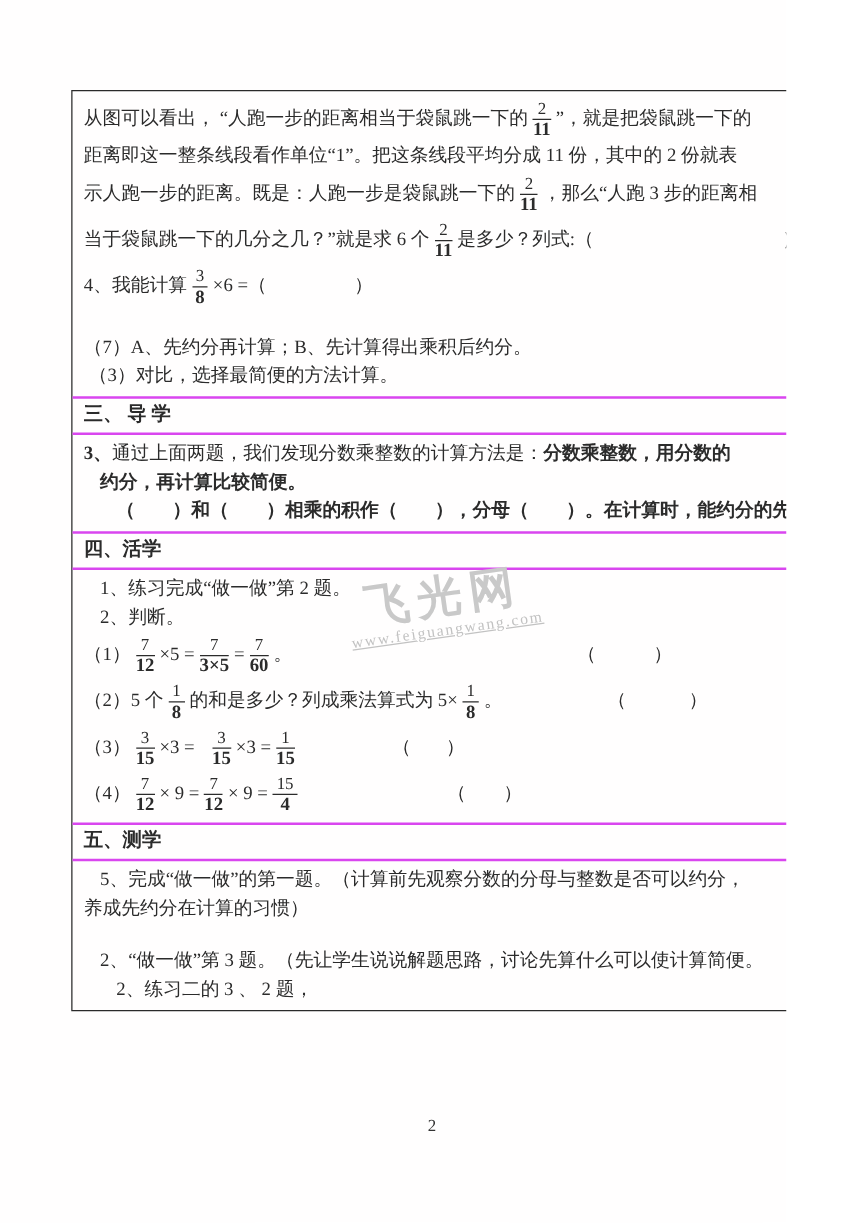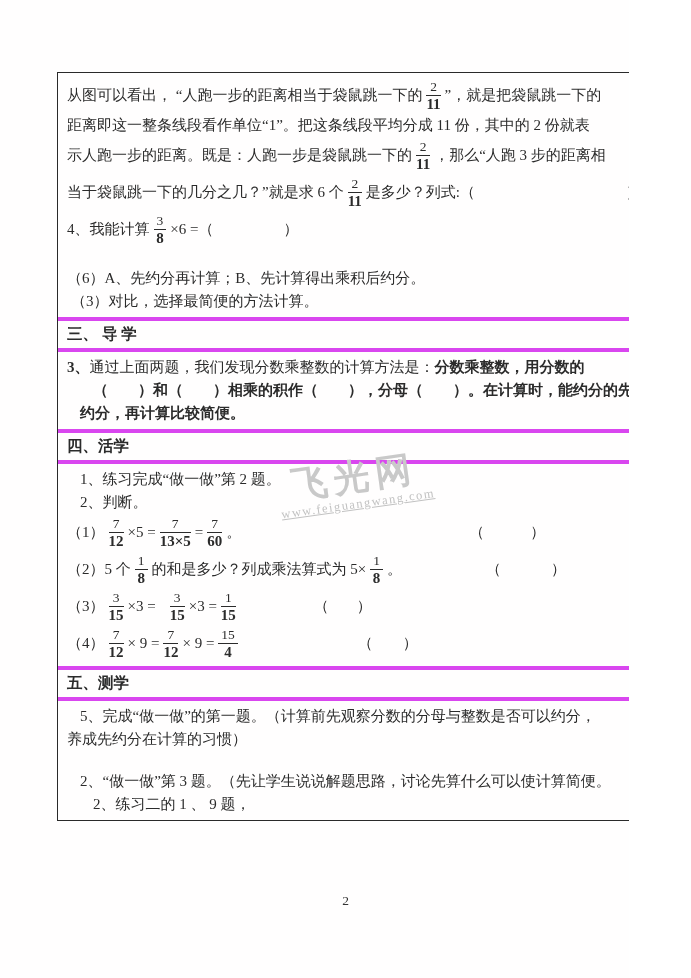--- a/index.html
+++ b/index.html
@@ -1,21 +1,21 @@
 <!DOCTYPE html>
 <html><head>
 <meta charset="utf-8">
 <style>
   html,body{margin:0;padding:0;background:#ffffff;}
   .page{position:relative;width:629px;height:978px;background:#fffefe;overflow:hidden;
         font-family:"Liberation Serif","DejaVu Serif",serif;color:#2b2b2b;}
   .lesson-table{position:absolute;left:57px;top:72px;width:591px;border:1px solid #2a2a2a;
         background:transparent;}
   .row{padding:4px 8px 4px 9px;font-size:15px;line-height:23px;}
-  .row + .row{border-top:4px solid #d946ef;}
+  .row + .row{border-top:2px solid #d946ef;}
   .row.heading{font-weight:bold;font-size:15.5px;padding:2px 8px 3px 9px;line-height:22px;}
   .line{display:flex;align-items:center;min-height:23px;white-space:nowrap;}
   .line.tall{min-height:37px;}
   .line.blank{min-height:19px;}
   .b{font-weight:bold;}
   .gap{display:inline-block;height:1px;}
   .frac{display:inline-block;text-align:center;vertical-align:middle;margin:0 4px;}
   .frac .num{display:block;font-size:13.5px;line-height:15px;padding:0 3px 1px 3px;
         border-bottom:1px solid #2b2b2b;}
   .frac .den{display:block;font-size:15px;line-height:15px;padding-top:1px;font-weight:bold;}
@@ -68,63 +68,63 @@
           <span class="frac">
             <span class="num">3</span>
             <span class="den">8</span>
           </span>
           <span>×6 =（</span>
           <span class="gap" style="width: 70px;"></span>
           <span>）</span>
         </div>
         <div class="line blank"></div>
         <div class="line">
-          <span>（6）A、先约分再计算；B、先计算得出乘积后约分。</span>
+          <span>（7）A、先约分再计算；B、先计算得出乘积后约分。</span>
         </div>
         <div class="line">
           <span class="gap" style="width: 4px;"></span>
           <span>（3）对比，选择最简便的方法计算。</span>
         </div>
       </div>
       <div class="row heading">三、 导 学</div>
       <div class="row">
         <div class="line">
           <span class="b">3、</span>
           <span> 通过上面两题，我们发现分数乘整数的计算方法是：</span>
           <span class="b">分数乘整数，用分数的</span>
         </div>
         <div class="line">
+          <span class="gap" style="width: 13px;"></span>
+          <span class="b">约分，再计算比较简便。</span>
+        </div>
+        <div class="line">
           <span class="gap" style="width: 26px;"></span>
           <span class="b">（　　）和（　　）相乘的积作（　　），分母（　　）。在计算时，能约分的先</span>
         </div>
-        <div class="line">
-          <span class="gap" style="width: 13px;"></span>
-          <span class="b">约分，再计算比较简便。</span>
-        </div>
       </div>
       <div class="row heading">四、活学</div>
       <div class="row">
         <div class="line">
           <span class="gap" style="width: 13px;"></span>
           <span>1、练习完成“做一做”第 2 题。</span>
         </div>
         <div class="line">
           <span class="gap" style="width: 13px;"></span>
           <span>2、判断。</span>
         </div>
         <div class="line tall">
           <span>（1）</span>
           <span class="frac">
             <span class="num">7</span>
             <span class="den">12</span>
           </span>
           <span>×5 =</span>
           <span class="frac">
             <span class="num">7</span>
-            <span class="den">13×5</span>
+            <span class="den">3×5</span>
           </span>
           <span>=</span>
           <span class="frac">
             <span class="num">7</span>
             <span class="den">60</span>
           </span>
           <span>。</span>
           <span class="gap" style="width: 228px;"></span>
           <span>（</span>
           <span class="gap" style="width: 46px;"></span>
@@ -200,21 +200,21 @@
         <div class="line">
           <span>养成先约分在计算的习惯）</span>
         </div>
         <div class="line blank"></div>
         <div class="line">
           <span class="gap" style="width: 13px;"></span>
           <span>2、“做一做”第 3 题。（先让学生说说解题思路，讨论先算什么可以使计算简便。</span>
         </div>
         <div class="line">
           <span class="gap" style="width: 26px;"></span>
-          <span>2、练习二的 1 、 9 题，</span>
+          <span>2、练习二的 3 、 2 题，</span>
         </div>
       </div>
     </div>
 
   <div class="watermark">
     <div class="wm-title">飞光网</div>
     <div class="wm-url">www.feiguangwang.com</div>
   </div>
 
   <div class="page-number">2</div>

